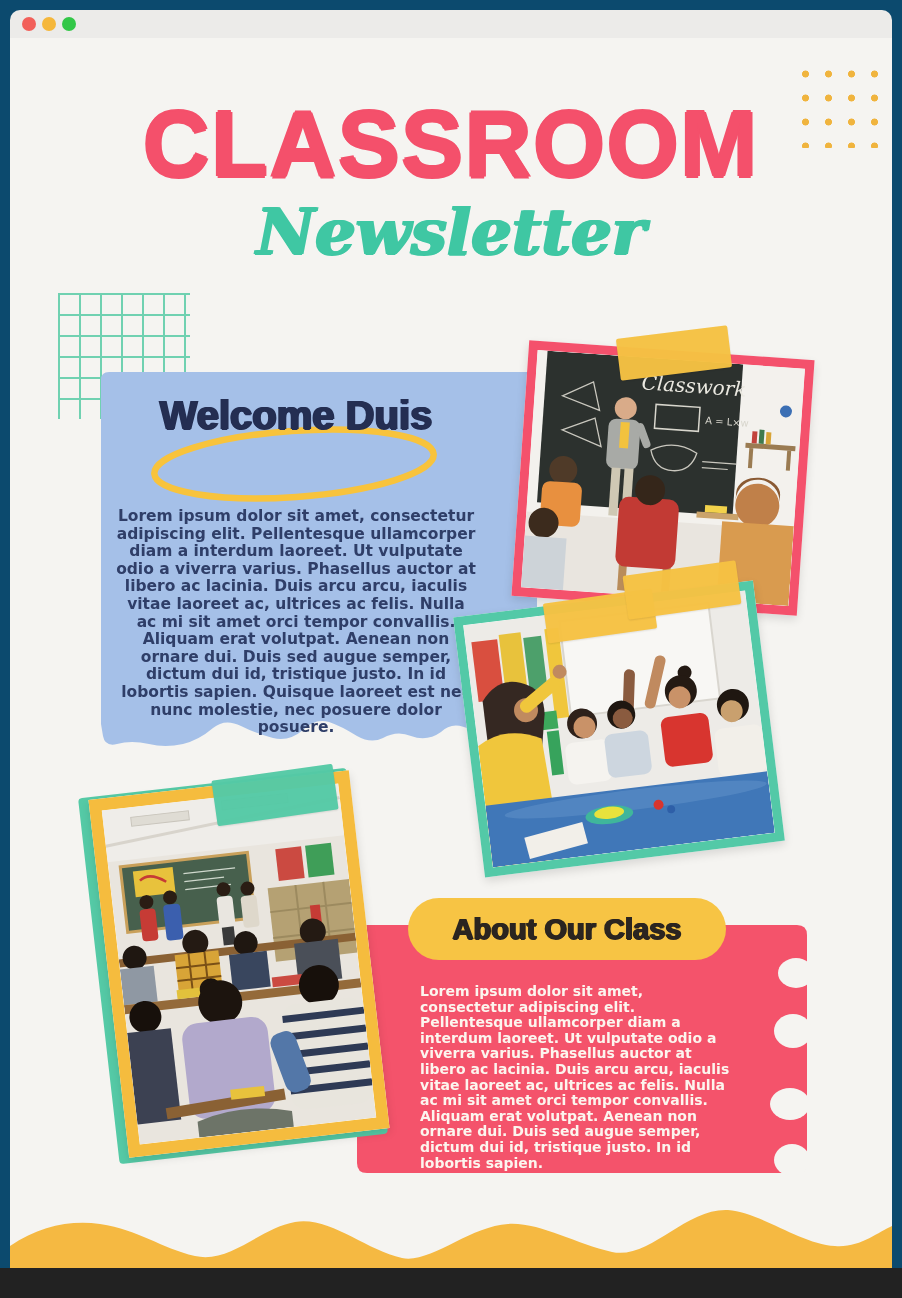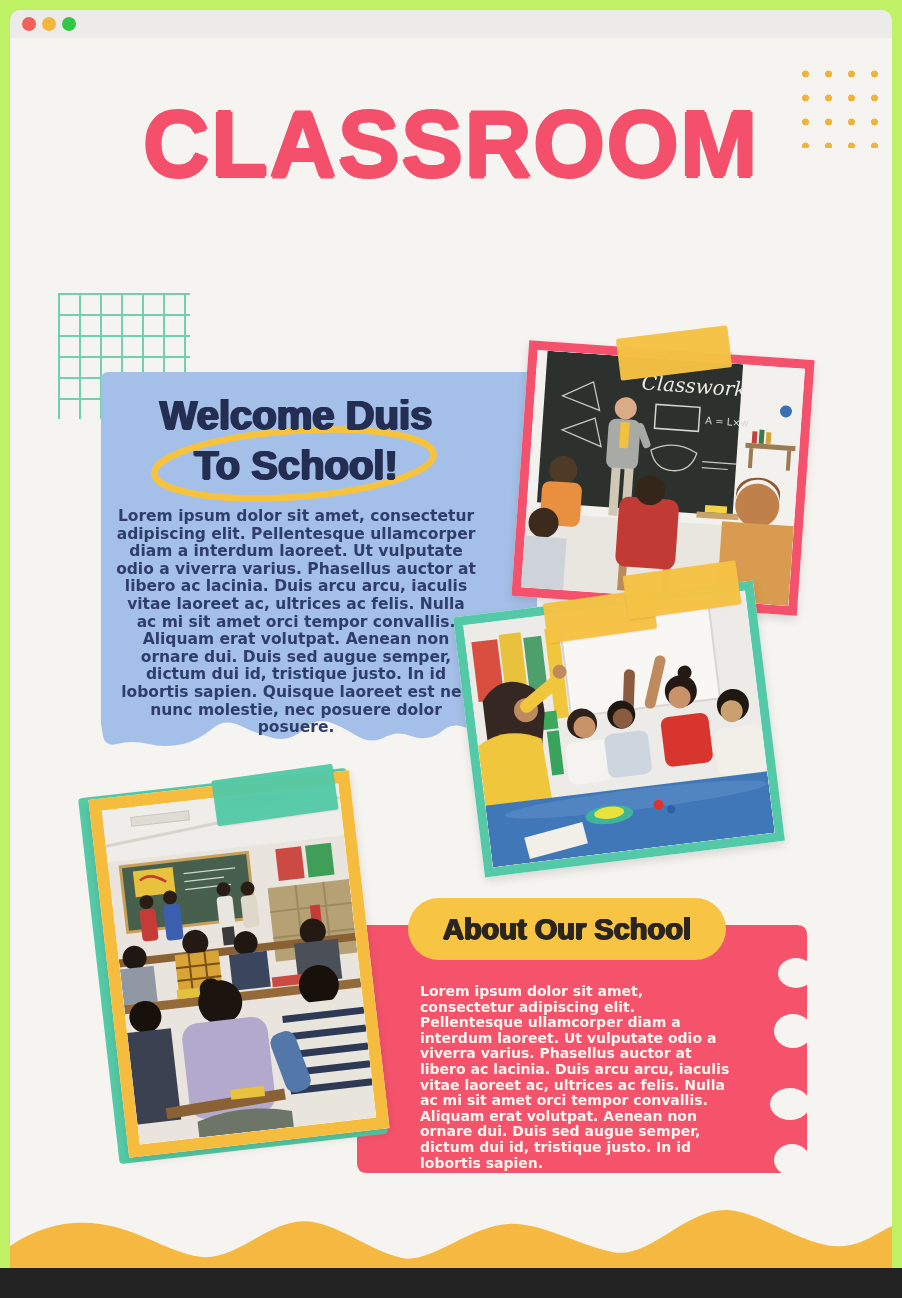--- a/index.html
+++ b/index.html
@@ -1,17 +1,17 @@
 <!DOCTYPE html>
 <html><head>
 <meta charset="utf-8">
 <style>
   html,body{margin:0;padding:0;background:#222;}
   *{box-sizing:border-box;}
-  .stage{position:relative;width:902px;height:1268px;background:#bef264;overflow:hidden;
+  .stage{position:relative;width:902px;height:1268px;background:#0c4a6e;overflow:hidden;
          font-family:"DejaVu Sans", sans-serif;}
   .abs{position:absolute;}
 
   
   .titlebar{left:10px;top:10px;width:882px;height:28px;background:#ECEBE9;
             border-radius:10px 10px 0 0;box-shadow:0 1px 0 rgba(0,0,0,.10);}
   .dot{width:14px;height:14px;border-radius:50%;top:7px;}
   .page{left:10px;top:38px;width:882px;height:1250px;background:#F5F4F1;overflow:hidden;}
 
   
@@ -64,36 +64,36 @@
     <div class="abs dot" style="left:32px;background:#F5B73B;"></div>
     <div class="abs dot" style="left:52px;background:#33C748;"></div>
   </div>
 
   <div class="abs page">
 
     <div class="abs teal-grid"></div>
     <div class="abs yellow-dots"></div>
 
     <div class="abs title">CLASSROOM</div>
+    <div class="abs subtitle">Newsletter</div>
 
     <svg class="abs" style="left:91px;top:334px;" width="436" height="400" viewBox="0 0 436 400">
       <path fill="#A5C0E8" d="M8,0 H428 Q436,0 436,8 V356
         Q420,350 404,358 Q386,366 370,358 Q352,348 340,360 Q326,370 310,364
         Q296,358 282,366 Q270,372 256,364 Q240,354 228,350 Q214,346 202,358
         Q188,370 172,366 Q156,362 140,354 Q124,346 112,356 Q98,368 82,372
         Q64,376 48,372 Q30,368 16,372 Q4,375 2,364 L0,352 V8 Q0,0 8,0 Z"></path>
     </svg>
 
     <svg class="abs" style="left:136px;top:386px;" width="296" height="80" viewBox="0 0 296 80">
       <ellipse cx="148" cy="40" rx="140" ry="33" fill="none" stroke="#F8C33C" stroke-width="6.5" transform="rotate(-4 148 40)"></ellipse>
     </svg>
 
     <div class="abs welcome-heading">
       <div>Welcome Duis</div>
-      <div>To School!</div>
     </div>
     <div class="abs welcome-body">Lorem ipsum dolor sit amet, consectetur adipiscing elit. Pellentesque ullamcorper diam a interdum laoreet. Ut vulputate odio a viverra varius. Phasellus auctor at libero ac lacinia. Duis arcu arcu, iaculis vitae laoreet ac, ultrices ac felis. Nulla ac mi sit amet orci tempor convallis. Aliquam erat volutpat. Aenean non ornare dui. Duis sed augue semper, dictum dui id, tristique justo. In id lobortis sapien. Quisque laoreet est nec nunc molestie, nec posuere dolor posuere.</div>
 
     <div class="abs photo" style="left:510px;top:312px;width:286px;height:256px;border:9px solid #F4516C;transform:rotate(4deg);">
       <svg viewBox="0 0 268 238" preserveAspectRatio="none">
         <rect x="0" y="0" width="268" height="238" fill="#E9E5DF"></rect>
         <rect x="0" y="0" width="268" height="162" fill="#F3F1ED"></rect>
         <rect x="10" y="0" width="196" height="152" fill="#2C312E"></rect>
         <text x="106" y="32" font-size="20" font-style="italic" fill="#EAE8E0" font-family="DejaVu Serif, serif">Classwork</text>
         <rect x="122" y="46" width="44" height="24" fill="none" stroke="#D8D6CD" stroke-width="1.5"></rect>
@@ -230,21 +230,21 @@
         <rect x="156" y="214" width="82" height="106" rx="14" fill="#E8E5DD"></rect>
         <path d="M156,228 h82 M156,246 h82 M156,264 h82 M156,282 h82 M156,300 h82" stroke="#2E3A55" stroke-width="7"></path>
         <rect x="146" y="240" width="26" height="62" rx="10" fill="#5377A8" transform="rotate(-14 159 270)"></rect>
         <path d="M60,320 q45,-14 95,0 l0,16 h-95 z" fill="#6D7468"></path>
         <rect x="30" y="300" width="120" height="11" fill="#8A6134" transform="rotate(-3 90 305)"></rect>
         <rect x="96" y="292" width="34" height="10" fill="#E8C23C"></rect>
       </svg>
     </div>
     <div class="abs tape" style="left:204px;top:734px;width:122px;height:46px;background:#55CAA6;transform:rotate(-8deg);"></div>
 
-    <div class="abs about-pill">About Our School</div>
+    <div class="abs about-pill">About Our Class</div>
     <div class="abs about-body">Lorem ipsum dolor sit amet, consectetur adipiscing elit. Pellentesque ullamcorper diam a interdum laoreet. Ut vulputate odio a viverra varius. Phasellus auctor at libero ac lacinia. Duis arcu arcu, iaculis vitae laoreet ac, ultrices ac felis. Nulla ac mi sit amet orci tempor convallis. Aliquam erat volutpat. Aenean non ornare dui. Duis sed augue semper, dictum dui id, tristique justo. In id lobortis sapien.</div>
 
     <svg class="abs" style="left:0;top:1162px;" width="882" height="88" viewBox="0 0 882 88">
       <path fill="#F5B942" d="M0,46 C30,26 60,20 90,24 C130,30 150,48 185,56
         C220,64 250,28 285,22 C320,16 355,50 392,58 C420,64 460,26 498,24
         C530,22 565,44 602,52 C640,60 675,8 718,10 C750,12 790,44 825,46
         C850,48 868,32 882,26 L882,88 L0,88 Z"></path>
     </svg>
 
   </div>

